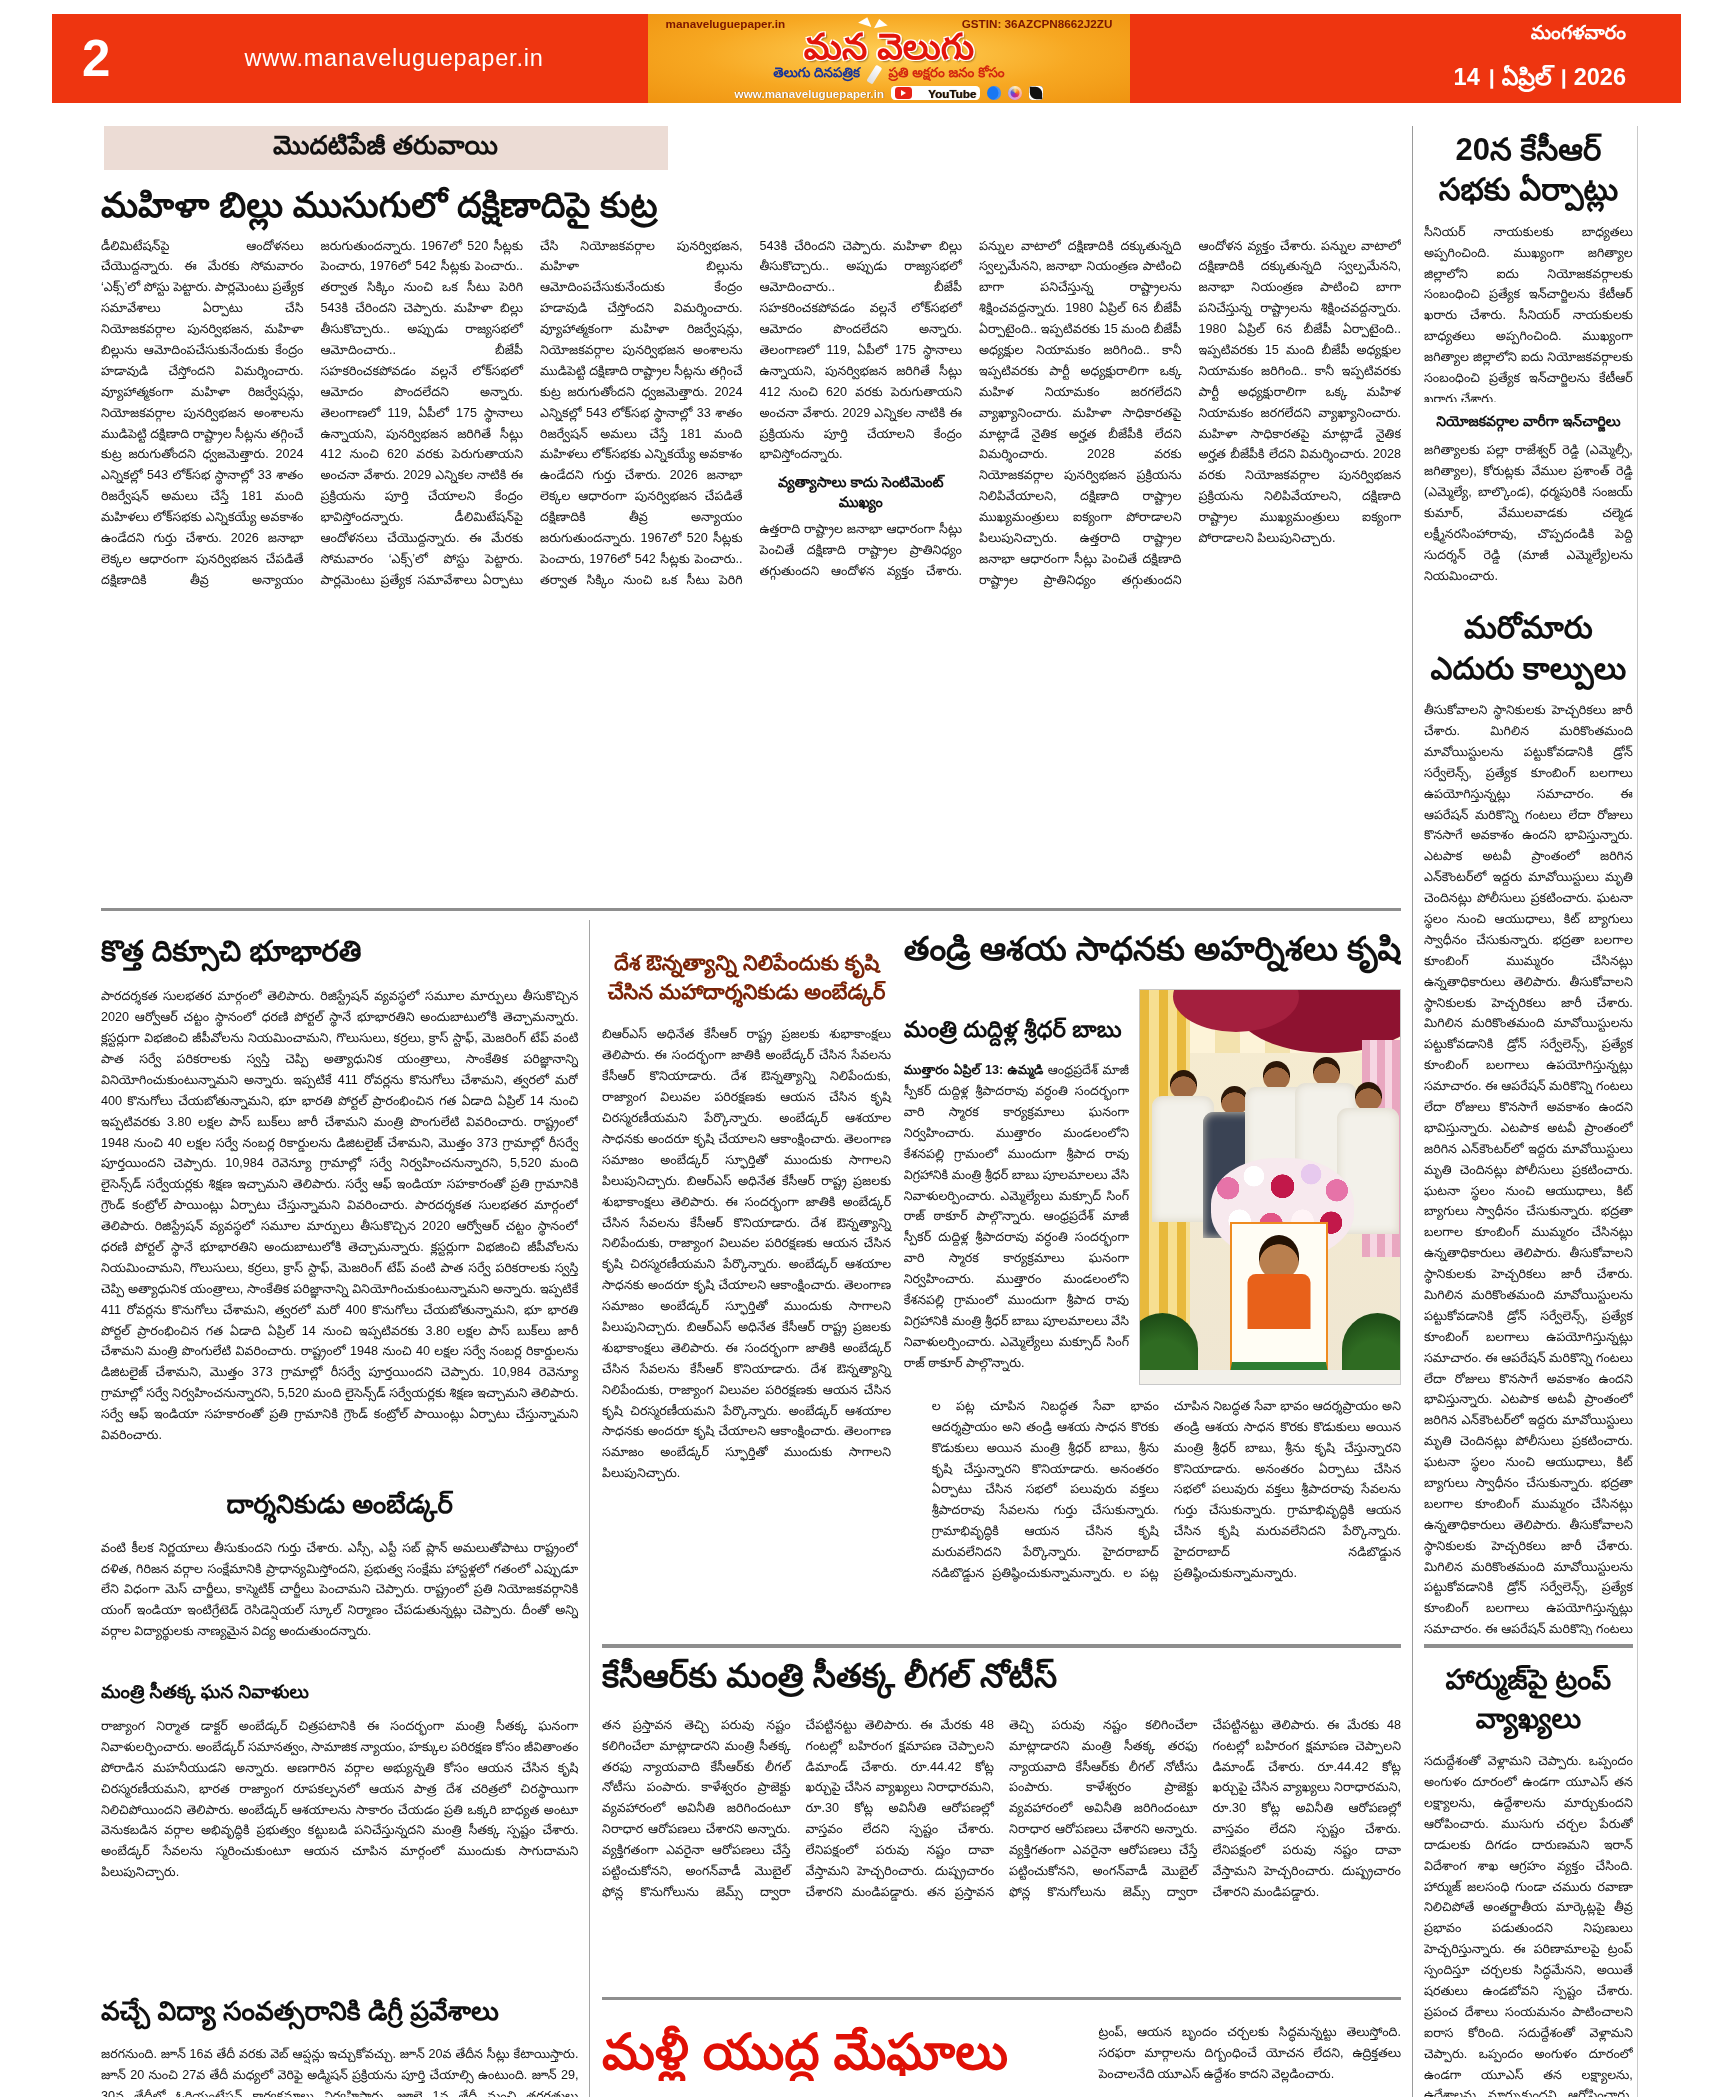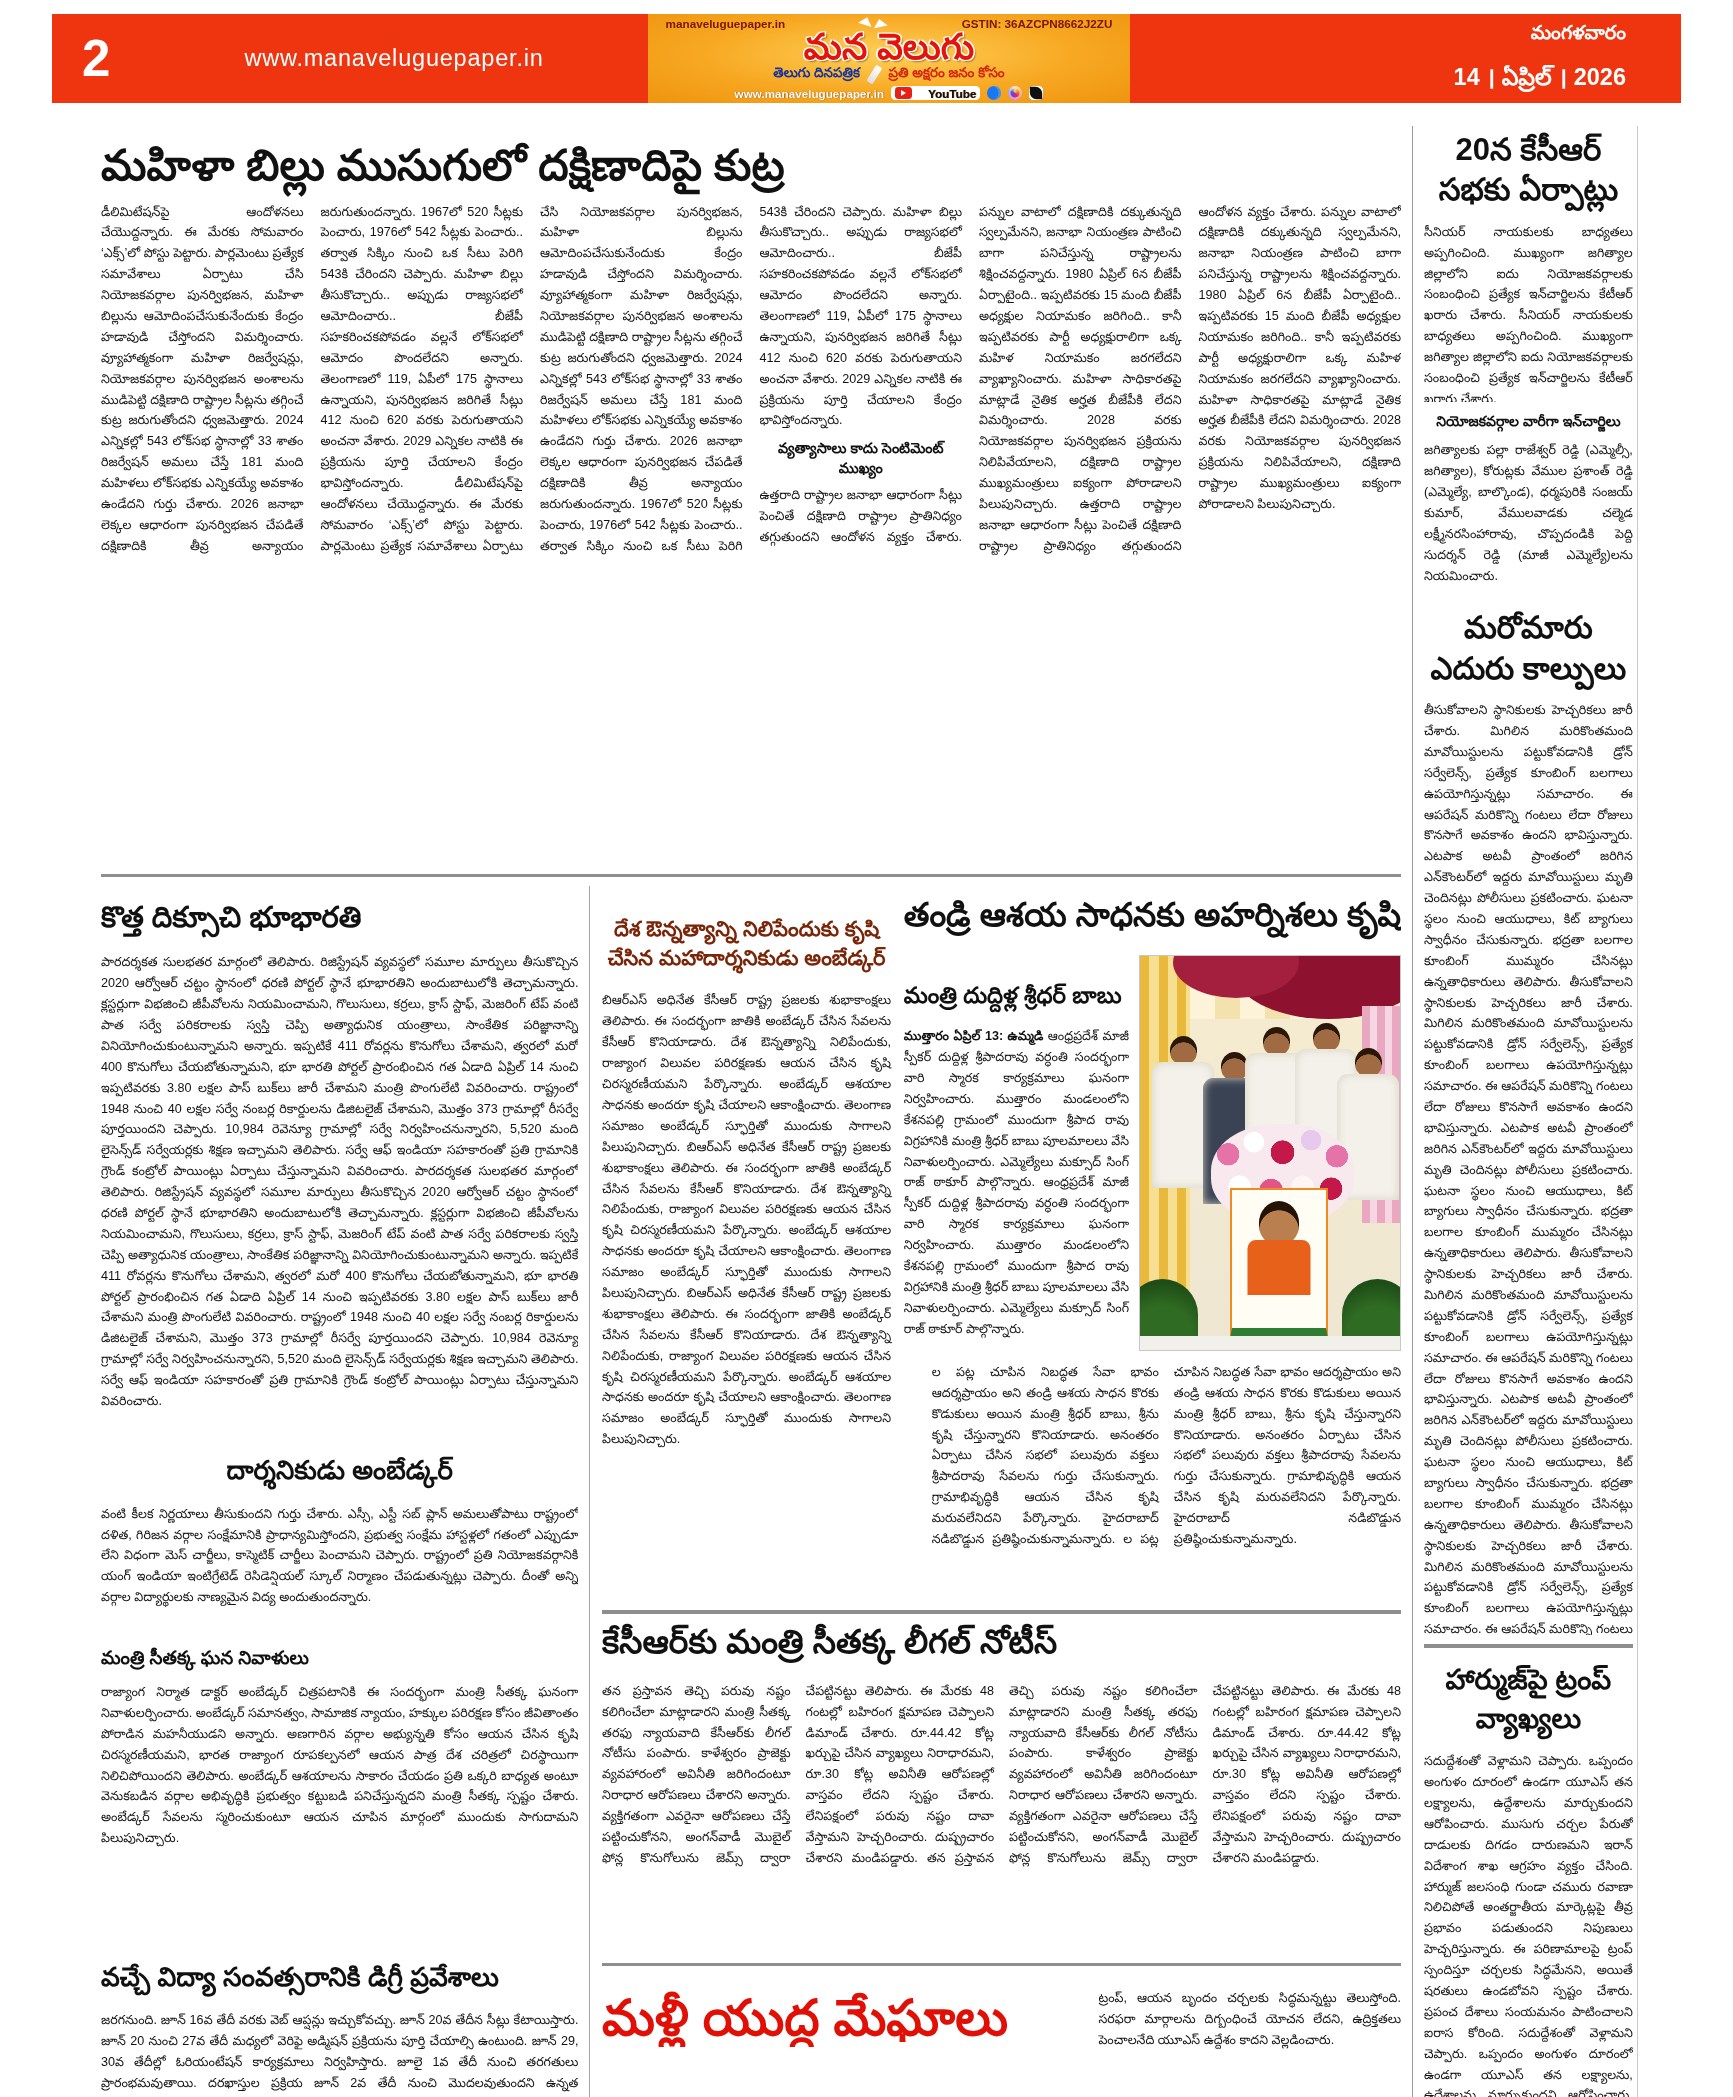--- a/index.html
+++ b/index.html
@@ -31,21 +31,21 @@
   .ig{background:conic-gradient(#feda75,#fa7e1e,#d62976,#962fbf,#4f5bd5,#feda75);box-shadow:inset 0 0 0 2.5px rgba(255,255,255,.55);}
   .tx{background:#111;border-radius:3.4px;box-shadow:inset 0 0 0 1.3px #fff0, inset -4.2px 4.2px 0 -3.4px #fff, inset 4.2px -4.2px 0 -3.4px #fff;}
   
   .content{position:absolute;left:101px;top:126px;width:1537px;display:flex;}
   .main-left{width:1300px;padding-right:11px;}
   .right-rail{width:212px;border-left:1.7px solid #9a9a9a;border-right:1.3px solid #c9c9c9;padding:0 4.2px 0 11px;height:2483px;overflow:hidden;}
   .bt{font-size:12.6px;line-height:1.66;text-align:justify;}
   .hrule{height:3.4px;background:#8e8e8e;margin:9.2px 0;}
   
   .cont-box{width:564px;height:44px;background:#ecdcd5;display:flex;align-items:center;justify-content:center;font-size:26px;font-weight:900;margin-left:2.5px;}
-  .top-headline{font-size:43px;font-weight:900;line-height:1.25;margin:12.6px 0 9.2px;}
+  .top-headline{font-size:35px;font-weight:900;line-height:1.25;margin:12.6px 0 9.2px;}
   .top-body{height:663px;column-count:6;column-gap:17px;overflow:hidden;}
   .inline-cross{font-weight:900;text-align:center;font-size:14.3px;margin:6.7px 0;line-height:1.4;}
   
   .section2{display:flex;}
   .col-left{width:525px;padding-right:11px;border-right:1.7px solid #a5a5a5;}
   .col-mid{flex:1;padding-left:11.7px;}
   .bh-head{font-size:29px;font-weight:900;margin:14.3px 0 11.7px;}
   .bh-b1{height:491px;overflow:hidden;}
   .cross-lg{font-size:26px;font-weight:900;text-align:center;margin:11.7px 0;}
   .bh-b2{height:134px;overflow:hidden;}
@@ -141,20 +141,23 @@
       <span class="soc fb"></span>
       <span class="soc ig"></span>
       <span class="soc tx"></span>
     </div>
   </div>
 
   <div class="content">
 
     <div class="main-left">
 
+      <div class="cont-box">
+        <span>మొదటిపేజీ తరువాయి</span>
+      </div>
       <div class="top-headline">మహిళా బిల్లు ముసుగులో దక్షిణాదిపై కుట్ర</div>
       <div class="top-body bt">
         <span>డీలిమిటేషన్‌పై ఆందోళనలు చేయొద్దన్నారు. ఈ మేరకు సోమవారం ‘ఎక్స్’లో పోస్టు పెట్టారు. పార్లమెంటు ప్రత్యేక సమావేశాలు ఏర్పాటు చేసి నియోజకవర్గాల పునర్విభజన, మహిళా బిల్లును ఆమోదింపచేసుకునేందుకు కేంద్రం హడావుడి చేస్తోందని విమర్శించారు. వ్యూహాత్మకంగా మహిళా రిజర్వేషన్లు, నియోజకవర్గాల పునర్విభజన అంశాలను ముడిపెట్టి దక్షిణాది రాష్ట్రాల సీట్లను తగ్గించే కుట్ర జరుగుతోందని ధ్వజమెత్తారు. 2024 ఎన్నికల్లో 543 లోక్‌సభ స్థానాల్లో 33 శాతం రిజర్వేషన్ అమలు చేస్తే 181 మంది మహిళలు లోక్‌సభకు ఎన్నికయ్యే అవకాశం ఉండేదని గుర్తు చేశారు. 2026 జనాభా లెక్కల ఆధారంగా పునర్విభజన చేపడితే దక్షిణాదికి తీవ్ర అన్యాయం జరుగుతుందన్నారు. 1967లో 520 సీట్లకు పెంచారు, 1976లో 542 సీట్లకు పెంచారు.. తర్వాత సిక్కిం నుంచి ఒక సీటు పెరిగి 543కి చేరిందని చెప్పారు. మహిళా బిల్లు తీసుకొచ్చారు.. అప్పుడు రాజ్యసభలో ఆమోదించారు.. బీజేపీ సహకరించకపోవడం వల్లనే లోక్‌సభలో ఆమోదం పొందలేదని అన్నారు. తెలంగాణలో 119, ఏపీలో 175 స్థానాలు ఉన్నాయని, పునర్విభజన జరిగితే సీట్లు 412 నుంచి 620 వరకు పెరుగుతాయని అంచనా వేశారు. 2029 ఎన్నికల నాటికి ఈ ప్రక్రియను పూర్తి చేయాలని కేంద్రం భావిస్తోందన్నారు. డీలిమిటేషన్‌పై ఆందోళనలు చేయొద్దన్నారు. ఈ మేరకు సోమవారం ‘ఎక్స్’లో పోస్టు పెట్టారు. పార్లమెంటు ప్రత్యేక సమావేశాలు ఏర్పాటు చేసి నియోజకవర్గాల పునర్విభజన, మహిళా బిల్లును ఆమోదింపచేసుకునేందుకు కేంద్రం హడావుడి చేస్తోందని విమర్శించారు. వ్యూహాత్మకంగా మహిళా రిజర్వేషన్లు, నియోజకవర్గాల పునర్విభజన అంశాలను ముడిపెట్టి దక్షిణాది రాష్ట్రాల సీట్లను తగ్గించే కుట్ర జరుగుతోందని ధ్వజమెత్తారు. 2024 ఎన్నికల్లో 543 లోక్‌సభ స్థానాల్లో 33 శాతం రిజర్వేషన్ అమలు చేస్తే 181 మంది మహిళలు లోక్‌సభకు ఎన్నికయ్యే అవకాశం ఉండేదని గుర్తు చేశారు. 2026 జనాభా లెక్కల ఆధారంగా పునర్విభజన చేపడితే దక్షిణాదికి తీవ్ర అన్యాయం జరుగుతుందన్నారు. 1967లో 520 సీట్లకు పెంచారు, 1976లో 542 సీట్లకు పెంచారు.. తర్వాత సిక్కిం నుంచి ఒక సీటు పెరిగి 543కి చేరిందని చెప్పారు. మహిళా బిల్లు తీసుకొచ్చారు.. అప్పుడు రాజ్యసభలో ఆమోదించారు.. బీజేపీ సహకరించకపోవడం వల్లనే లోక్‌సభలో ఆమోదం పొందలేదని అన్నారు. తెలంగాణలో 119, ఏపీలో 175 స్థానాలు ఉన్నాయని, పునర్విభజన జరిగితే సీట్లు 412 నుంచి 620 వరకు పెరుగుతాయని అంచనా వేశారు. 2029 ఎన్నికల నాటికి ఈ ప్రక్రియను పూర్తి చేయాలని కేంద్రం భావిస్తోందన్నారు.</span>
         <div class="inline-cross">వ్యత్యాసాలు కాదు సెంటిమెంట్ ముఖ్యం</div>
         <span>ఉత్తరాది రాష్ట్రాల జనాభా ఆధారంగా సీట్లు పెంచితే దక్షిణాది రాష్ట్రాల ప్రాతినిధ్యం తగ్గుతుందని ఆందోళన వ్యక్తం చేశారు. పన్నుల వాటాలో దక్షిణాదికి దక్కుతున్నది స్వల్పమేనని, జనాభా నియంత్రణ పాటించి బాగా పనిచేస్తున్న రాష్ట్రాలను శిక్షించవద్దన్నారు. 1980 ఏప్రిల్ 6న బీజేపీ ఏర్పాటైంది.. ఇప్పటివరకు 15 మంది బీజేపీ అధ్యక్షుల నియామకం జరిగింది.. కానీ ఇప్పటివరకు పార్టీ అధ్యక్షురాలిగా ఒక్క మహిళ నియామకం జరగలేదని వ్యాఖ్యానించారు. మహిళా సాధికారతపై మాట్లాడే నైతిక అర్హత బీజేపీకి లేదని విమర్శించారు. 2028 వరకు నియోజకవర్గాల పునర్విభజన ప్రక్రియను నిలిపివేయాలని, దక్షిణాది రాష్ట్రాల ముఖ్యమంత్రులు ఐక్యంగా పోరాడాలని పిలుపునిచ్చారు. ఉత్తరాది రాష్ట్రాల జనాభా ఆధారంగా సీట్లు పెంచితే దక్షిణాది రాష్ట్రాల ప్రాతినిధ్యం తగ్గుతుందని ఆందోళన వ్యక్తం చేశారు. పన్నుల వాటాలో దక్షిణాదికి దక్కుతున్నది స్వల్పమేనని, జనాభా నియంత్రణ పాటించి బాగా పనిచేస్తున్న రాష్ట్రాలను శిక్షించవద్దన్నారు. 1980 ఏప్రిల్ 6న బీజేపీ ఏర్పాటైంది.. ఇప్పటివరకు 15 మంది బీజేపీ అధ్యక్షుల నియామకం జరిగింది.. కానీ ఇప్పటివరకు పార్టీ అధ్యక్షురాలిగా ఒక్క మహిళ నియామకం జరగలేదని వ్యాఖ్యానించారు. మహిళా సాధికారతపై మాట్లాడే నైతిక అర్హత బీజేపీకి లేదని విమర్శించారు. 2028 వరకు నియోజకవర్గాల పునర్విభజన ప్రక్రియను నిలిపివేయాలని, దక్షిణాది రాష్ట్రాల ముఖ్యమంత్రులు ఐక్యంగా పోరాడాలని పిలుపునిచ్చారు.</span>
       </div>
 
       <div class="hrule"></div>
 
       <div class="section2">

